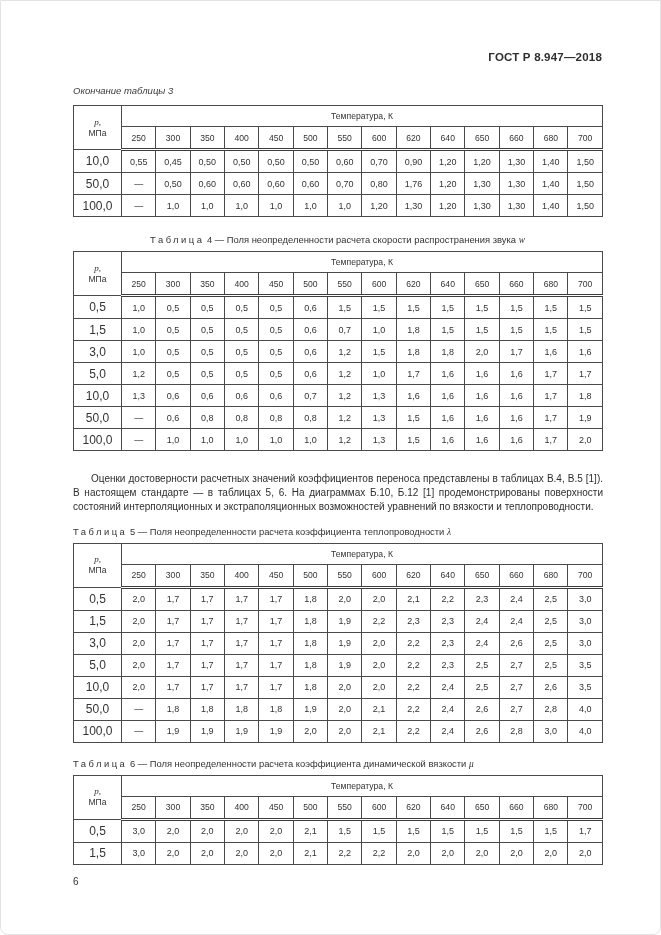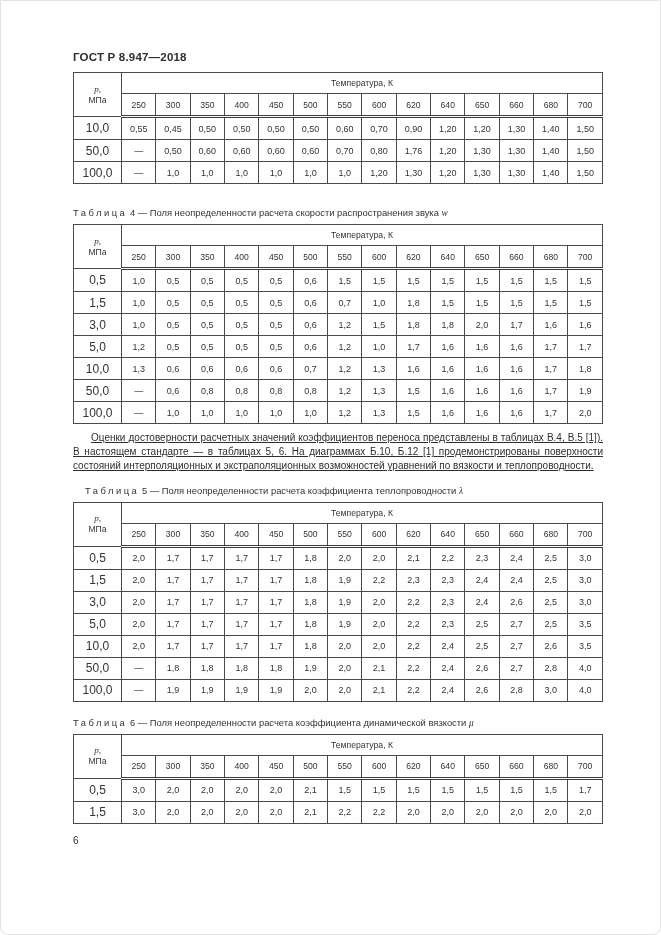--- a/index.html
+++ b/index.html
@@ -3,55 +3,56 @@
 <meta charset="utf-8">
 <style>
   html,body{margin:0;padding:0;background:#fff;}
   body{
     width:661px;height:935px;overflow:hidden;
     font-family:"Liberation Sans",sans-serif;color:#2e2e2e;
     border:1px solid #e3e3e3;box-sizing:border-box;
     border-radius:0 0 8px 8px;
   }
   .page{padding:50px 58px 0 72px;}
-  .doc-code{font-size:11.5px;font-weight:bold;letter-spacing:.2px;}
+  .doc-code{font-size:11.5px;font-weight:bold;letter-spacing:.2px;text-align:right;}
   .table-note{margin-top:22px;font-style:italic;font-size:9.5px;color:#3a3a3a;}
   .caption{font-size:9.4px;color:#333;}
   .cap-label{letter-spacing:2.5px;}
   table{border-collapse:collapse;width:530px;table-layout:fixed;margin-top:6px;}
   th,td{
     border:1px solid #4a4a4a;text-align:center;vertical-align:middle;
     font-weight:normal;padding:0;color:#333;
   }
   th{font-size:8.6px;}
   td{font-size:9px;height:21px;}
   th.pcol{width:47px;font-size:8.6px;line-height:1.25;}
   th.pcol i{font-family:"Liberation Serif",serif;font-size:9px;}
   tr.temp-head th{height:21px;border-bottom:3px double #3d3d3d;}
   tr.unit-head th{height:20px;}
   td.pcell{font-size:12px;}
   .mt-table3{margin-top:9px;}
-  .mt-caption{margin-top:23px;}
+  .mt-caption{margin-top:17px;text-align:center;}
   .sec-heading{margin:19px 0 0 18px;font-size:10.3px;font-weight:bold;color:#222;}
   .body-par{
-    margin-top:7px;font-size:10px;line-height:1.42;text-align:justify;
-    text-indent:18px;color:#2e2e2e;width:530px;text-decoration:underline;
+    margin-top:21px;font-size:10px;line-height:1.42;text-align:justify;
+    text-indent:18px;color:#2e2e2e;width:530px;
   }
-  .mt-caption5{margin-top:11px;margin-left:12px;}
+  .mt-caption5{margin-top:11px;}
   .mt-caption6{margin-top:15px;}
   .page-number{margin-top:11px;font-size:10px;color:#333;}
   .sym{font-family:"Liberation Serif",serif;}
 </style>
 </head>
 <body>
 
 <div class="page">
 
   <div class="doc-code">ГОСТ Р 8.947—2018</div>
 
+  <div class="table-note">Окончание таблицы 3</div>
 
   <table class="mt-table3">
       <thead>
         <tr class="unit-head">
           <th class="pcol" rowspan="2"><i>р,</i><br>МПа</th>
           <th colspan="14">Температура, К</th>
         </tr>
         <tr class="temp-head">
           <th>250</th>
           <th>300</th>

